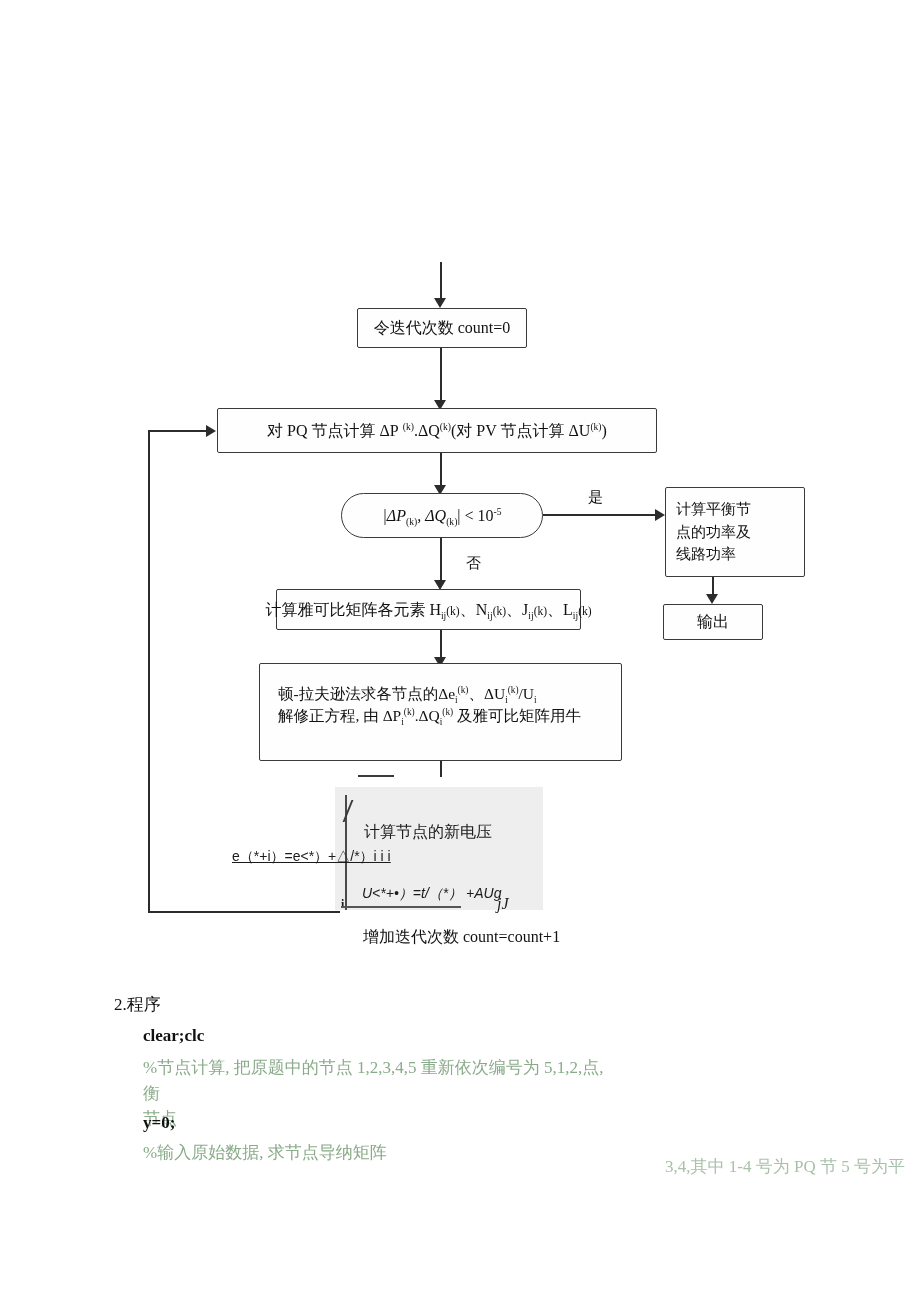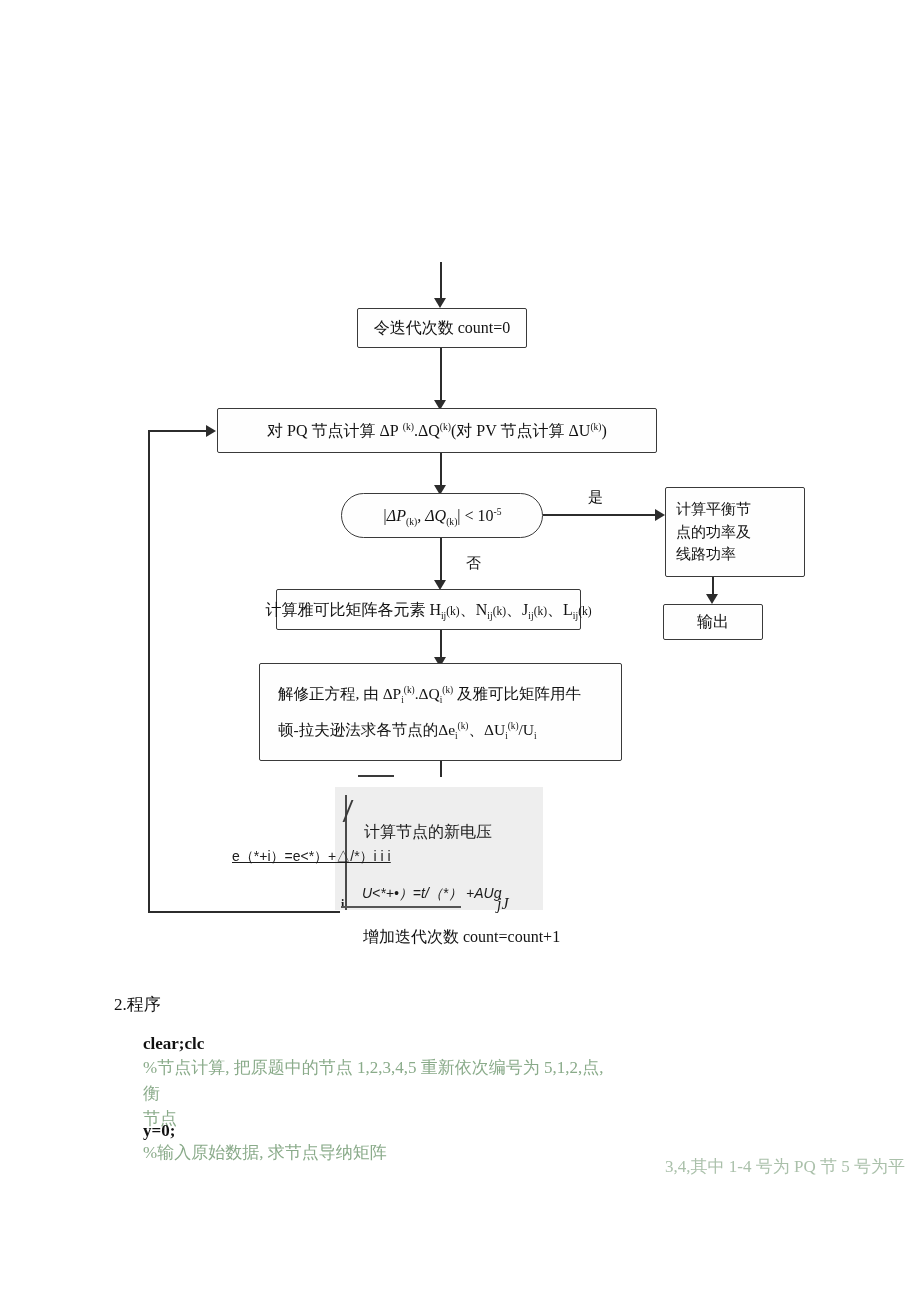--- a/index.html
+++ b/index.html
@@ -86,21 +86,21 @@
     color: #1b1b1b;
   }
 
   
   .prose {
     position: absolute;
     white-space: pre-wrap;
     font-family: "Liberation Serif", "DejaVu Serif", serif;
   }
   .heading { font-size: 17px; color: #111; }
-  .code { font-size: 17px; font-weight: bold; color: #111; margin-top: 8px; }
+  .code { font-size: 17px; font-weight: bold; color: #111; }
   .comment { font-size: 17px; color: #8aab8a; }
   .comment-right { font-size: 17px; color: #a8c0a8; text-align: right; }
 </style>
 </head>
 <body>
 
 <div id="page">
 
   <div>
 
@@ -154,25 +154,25 @@
         <span class="cjk">计算雅可比矩阵各元素 H</span><sub>ij</sub><span style="font-size:0.72em;">(k)</span><span class="cjk">、N</span><sub>ij</sub><span style="font-size:0.72em;">(k)</span><span class="cjk">、J</span><sub>ij</sub><span style="font-size:0.72em;">(k)</span><span class="cjk">、L</span><sub>ij</sub><span style="font-size:0.72em;">(k)</span>
       </span>
     </div>
 
     <div class="line-v" style="left:440px; top:630px; height:34px;"></div>
     <div class="arrow-down" style="left:434px; top:657px;"></div>
 
     <div class="node rounded" style="left:259px; top:663px; width:363px; height:98px; font-size:15.5px;
                 flex-direction:column; justify-content:center; align-items:flex-start;
                 padding-left:18px; text-align:left;">
+      <div style="white-space:nowrap;">
+        <span class="cjk">顿-拉夫逊法求各节点的Δe</span><sub>i</sub><sup>(k)</sup><span class="cjk">、ΔU</span><sub>i</sub><sup>(k)</sup><span>/U</span><sub>i</sub>
+      </div>
       <div style="white-space:nowrap; margin-bottom:14px;">
         <span class="cjk">解修正方程, 由 ΔP</span><sub>i</sub><sup>(k)</sup><span class="cjk">.ΔQ</span><sub>i</sub><sup>(k)</sup><span class="cjk"> 及雅可比矩阵用牛</span>
-      </div>
-      <div style="white-space:nowrap;">
-        <span class="cjk">顿-拉夫逊法求各节点的Δe</span><sub>i</sub><sup>(k)</sup><span class="cjk">、ΔU</span><sub>i</sub><sup>(k)</sup><span>/U</span><sub>i</sub>
       </div>
     </div>
 
     <div class="line-v" style="left:440px; top:761px; height:16px;"></div>
 
     <div class="smudge" style="left:335px; top:787px; width:208px; height:123px;"></div>
 
     <div class="line-h" style="left:358px; top:775px; width:36px; height:2px; background:#3a3a3a;"></div>
     <div class="line-v" style="left:345px; top:795px; height:115px; background:#4a4a4a;"></div>
     <div style="position:absolute; left:347px; top:800px; width:14px; height:22px;

